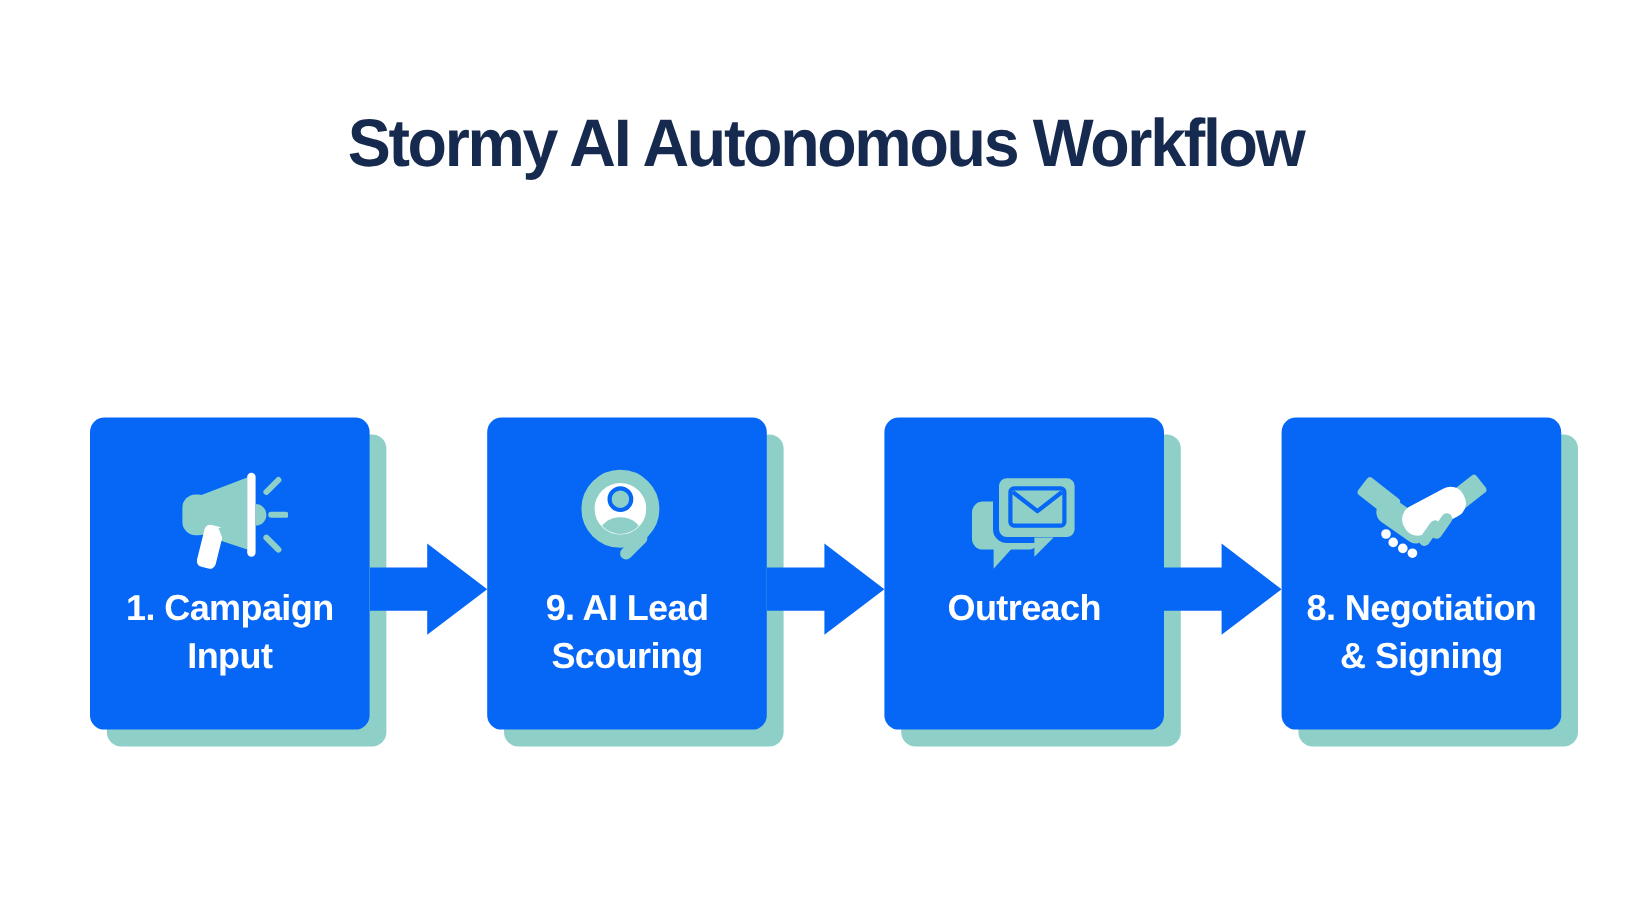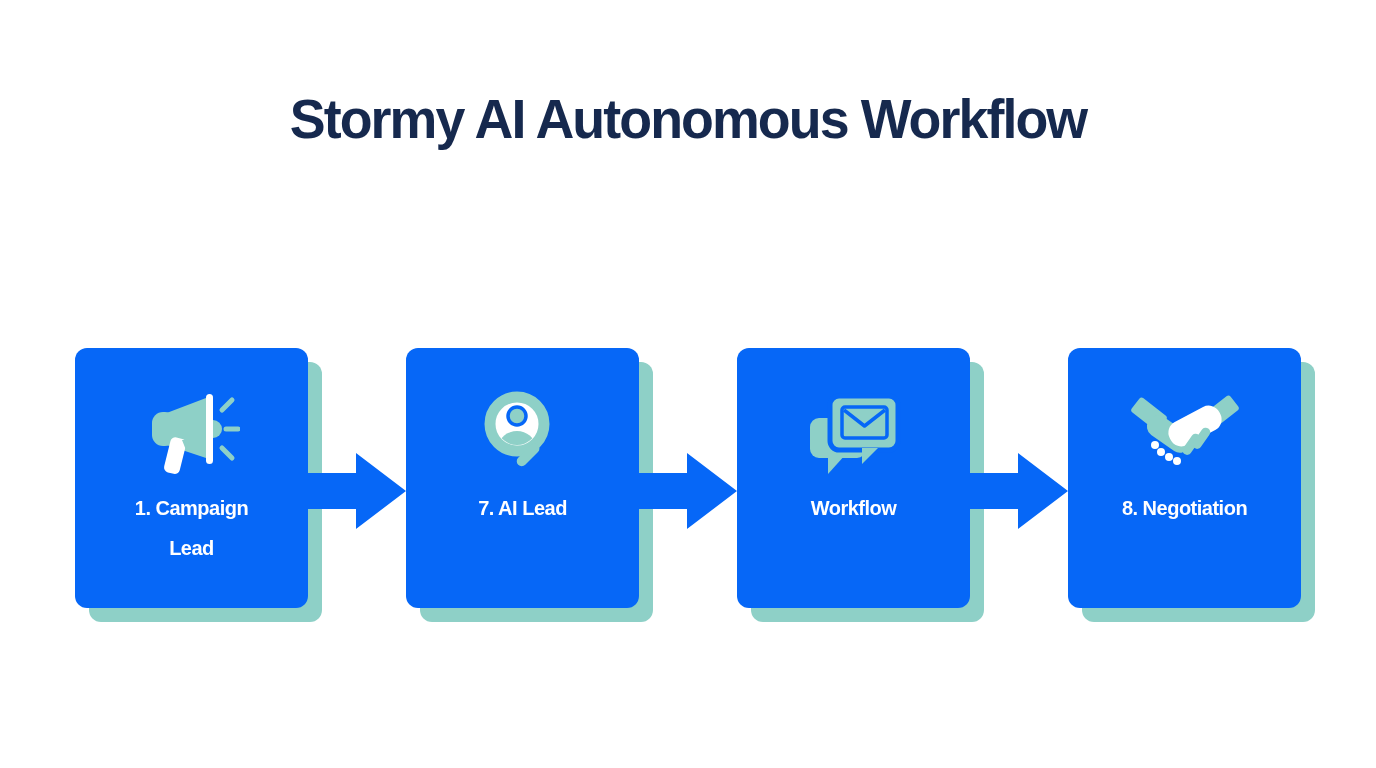--- a/index.html
+++ b/index.html
@@ -51,21 +51,21 @@
   .icon-wrap{
     height:108px;
     margin-top:32px;
     display:flex;
     align-items:center;
     justify-content:center;
   }
   .step-label{
     color:var(--white);
     font-weight:bold;
-    font-size:20px;
+    font-size:30px;
     line-height:40px;
     text-align:center;
     letter-spacing:-0.5px;
   }
   .flow-arrow{
     width:98px;
     height:80px;
     flex:0 0 98px;
     margin-top:103px; 
     position:relative;
@@ -99,21 +99,21 @@
           <line x1="78" y1="56" x2="88" y2="66" stroke="var(--teal)" stroke-width="5" stroke-linecap="round"></line>
 
           <g transform="translate(34,52) rotate(14)">
             <rect x="-8" y="-6" width="16" height="36" rx="5" fill="var(--white)"></rect>
           </g>
           <polygon points="38,48 46,48 42,58" fill="var(--teal)"></polygon>
         </svg>
       </div>
       <div class="step-label">
         <div>1. Campaign</div>
-        <div>Lead</div>
+        <div>Input</div>
       </div>
     </div>
 
     <svg class="flow-arrow" viewBox="0 0 98 80" preserveAspectRatio="none">
       <polygon points="0,22 48,22 48,2 98,40 48,78 48,58 0,58"></polygon>
     </svg>
 
     <div class="step-box">
       <div class="icon-wrap">
         <svg width="88" height="88" viewBox="0 0 88 88">
@@ -126,21 +126,22 @@
               <circle cx="38" cy="34" r="21"></circle>
             </clipPath>
           <path d="M20,56 a18,15 0 0 1 36,0 z" fill="var(--teal)" clip-path="url(#lensClip)"></path>
 
           <g transform="translate(59,55) rotate(45)">
             <rect x="-5" y="0" width="10" height="28" rx="5" fill="var(--teal)"></rect>
           </g>
         </svg>
       </div>
       <div class="step-label">
-        <div>7. AI Lead</div>
+        <div>9. AI Lead</div>
+        <div>Scouring</div>
       </div>
     </div>
 
     <svg class="flow-arrow" viewBox="0 0 98 80" preserveAspectRatio="none">
       <polygon points="0,22 48,22 48,2 98,40 48,78 48,58 0,58"></polygon>
     </svg>
 
     <div class="step-box">
       <div class="icon-wrap">
         <svg width="100" height="88" viewBox="0 0 100 88">
@@ -149,21 +150,21 @@
           <polygon points="24,64 24,84 42,64" fill="var(--teal)"></polygon>
 
           <rect x="26" y="6" width="68" height="54" rx="9" fill="var(--teal)" stroke="var(--blue)" stroke-width="5"></rect>
           <polygon points="58,58 58,74 74,58" fill="var(--teal)"></polygon>
 
           <rect x="38" y="17" width="45" height="31" rx="3" fill="none" stroke="var(--blue)" stroke-width="3.5"></rect>
           <polyline points="40,20 60.5,36 81,20" fill="none" stroke="var(--blue)" stroke-width="3.5" stroke-linejoin="round"></polyline>
         </svg>
       </div>
       <div class="step-label">
-        <div>Workflow</div>
+        <div>Outreach</div>
       </div>
     </div>
 
     <svg class="flow-arrow" viewBox="0 0 98 80" preserveAspectRatio="none">
       <polygon points="0,22 48,22 48,2 98,40 48,78 48,58 0,58"></polygon>
     </svg>
 
     <div class="step-box">
       <div class="icon-wrap">
         <svg width="108" height="80" viewBox="0 0 108 80">
@@ -192,17 +193,18 @@
           </g>
 
           <circle cx="30" cy="58" r="4" fill="var(--white)"></circle>
           <circle cx="38" cy="63" r="4" fill="var(--white)"></circle>
           <circle cx="46" cy="67" r="4" fill="var(--white)"></circle>
           <circle cx="24" cy="51" r="4" fill="var(--white)"></circle>
         </svg>
       </div>
       <div class="step-label">
         <div>8. Negotiation</div>
+        <div>&amp; Signing</div>
       </div>
     </div>
 
   </div>
 </div>
 
 </body></html>

